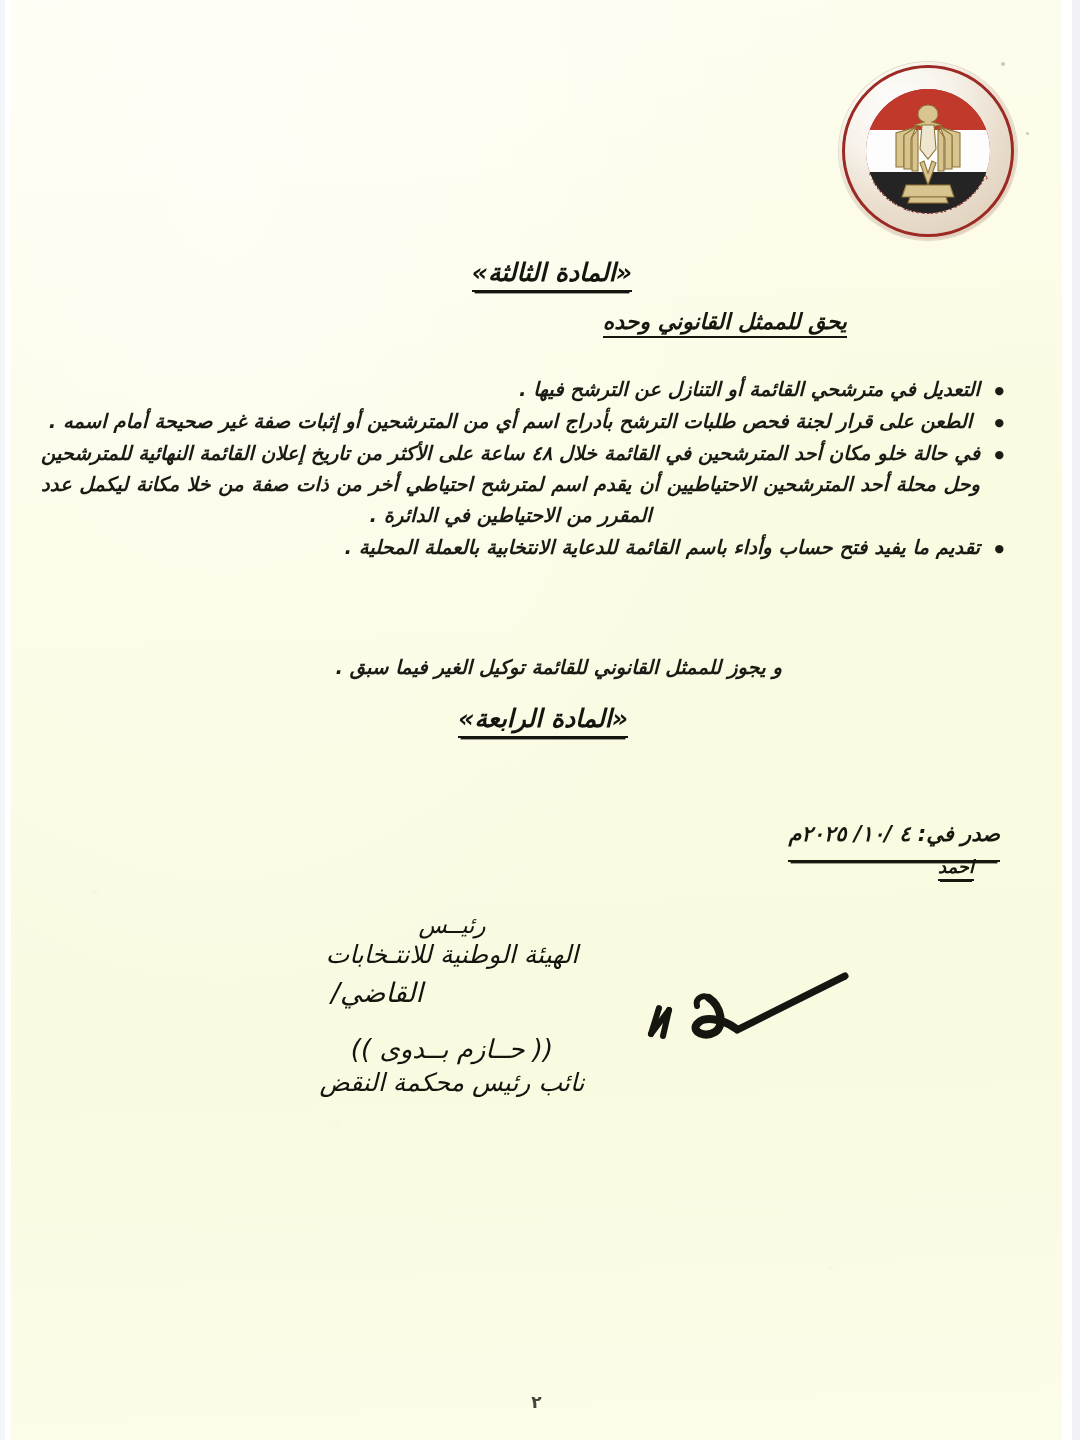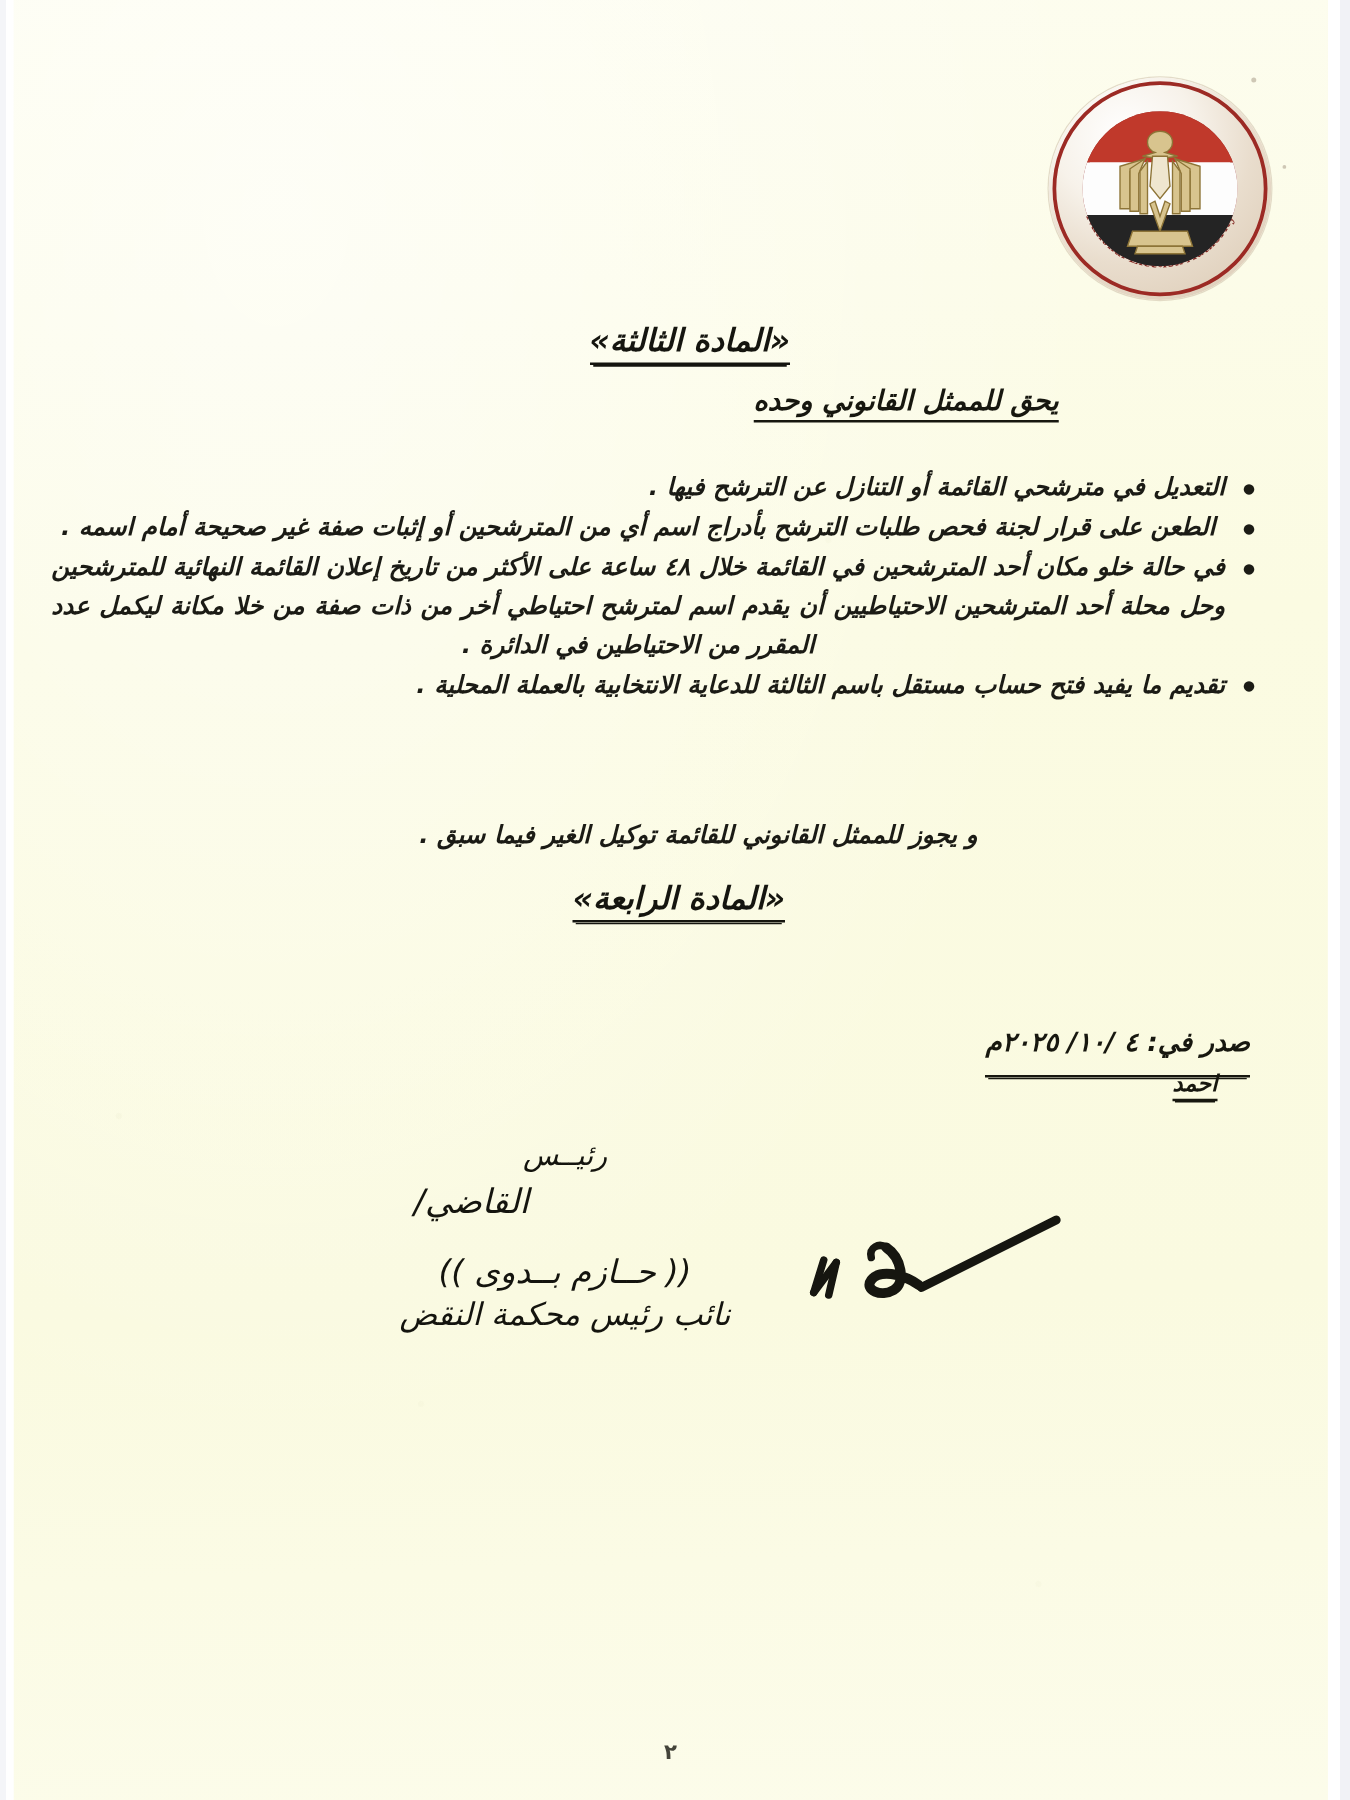--- a/index.html
+++ b/index.html
@@ -331,33 +331,34 @@
   </div>
 
   <div class="article-head" id="article3-head">«المادة الثالثة»</div>
 
   <div class="subhead" id="legal-rep-subhead">يحق للممثل القانوني وحده</div>
 
   <ul class="bullet-list">
     <li class="tight">التعديل في مترشحي القائمة أو التنازل عن الترشح فيها .</li>
     <li>الطعن على قرار لجنة فحص طلبات الترشح بأدراج اسم أي من المترشحين أو إثبات صفة غير صحيحة أمام اسمه .</li>
     <li>في حالة خلو مكان أحد المترشحين في القائمة خلال ٤٨ ساعة على الأكثر من تاريخ إعلان القائمة النهائية للمترشحين وحل محلة أحد المترشحين الاحتياطيين أن يقدم اسم لمترشح احتياطي أخر من ذات صفة من خلا مكانة ليكمل عدد المقرر من الاحتياطين في الدائرة .</li>
-    <li class="tight">تقديم ما يفيد فتح حساب مستقل باسم الثالثة للدعاية الانتخابية بالعملة المحلية .</li>
+    <li class="tight">تقديم ما يفيد فتح حساب وأداء باسم القائمة للدعاية الانتخابية بالعملة المحلية .</li>
   </ul>
 
   <div class="plain-para" id="allow-delegate-para">و يجوز للممثل القانوني للقائمة توكيل الغير فيما سبق .</div>
 
   <div class="article-head" id="article4-head">«المادة الرابعة»</div>
 
 
   <div class="date-line">صدر في: ٤ /١٠/ ٢٠٢٥م</div>
   <div class="hand-note">احمد</div>
 
   <div class="sig-block">
     <div class="line sig-title">رئيــس</div>
+    <div class="line sig-authority">الهيئة الوطنية للانتـخابات</div>
     <div class="line sig-judge">القاضي/</div>
     <div class="line sig-name">(( حــازم بــدوى ))</div>
     <div class="line sig-role">نائب رئيس محكمة النقض</div>
   </div>
 
   <div class="signature-mark">
     <svg viewBox="0 0 240 78" aria-hidden="true">
       <g fill="none" stroke="#161610" stroke-linecap="round" stroke-linejoin="round">
         <path d="M228 4 L120 58" stroke-width="7"></path>
         <path d="M118 56 C104 46 86 44 80 52 C74 60 88 66 98 60 C108 54 104 34 92 26" stroke-width="8"></path>

